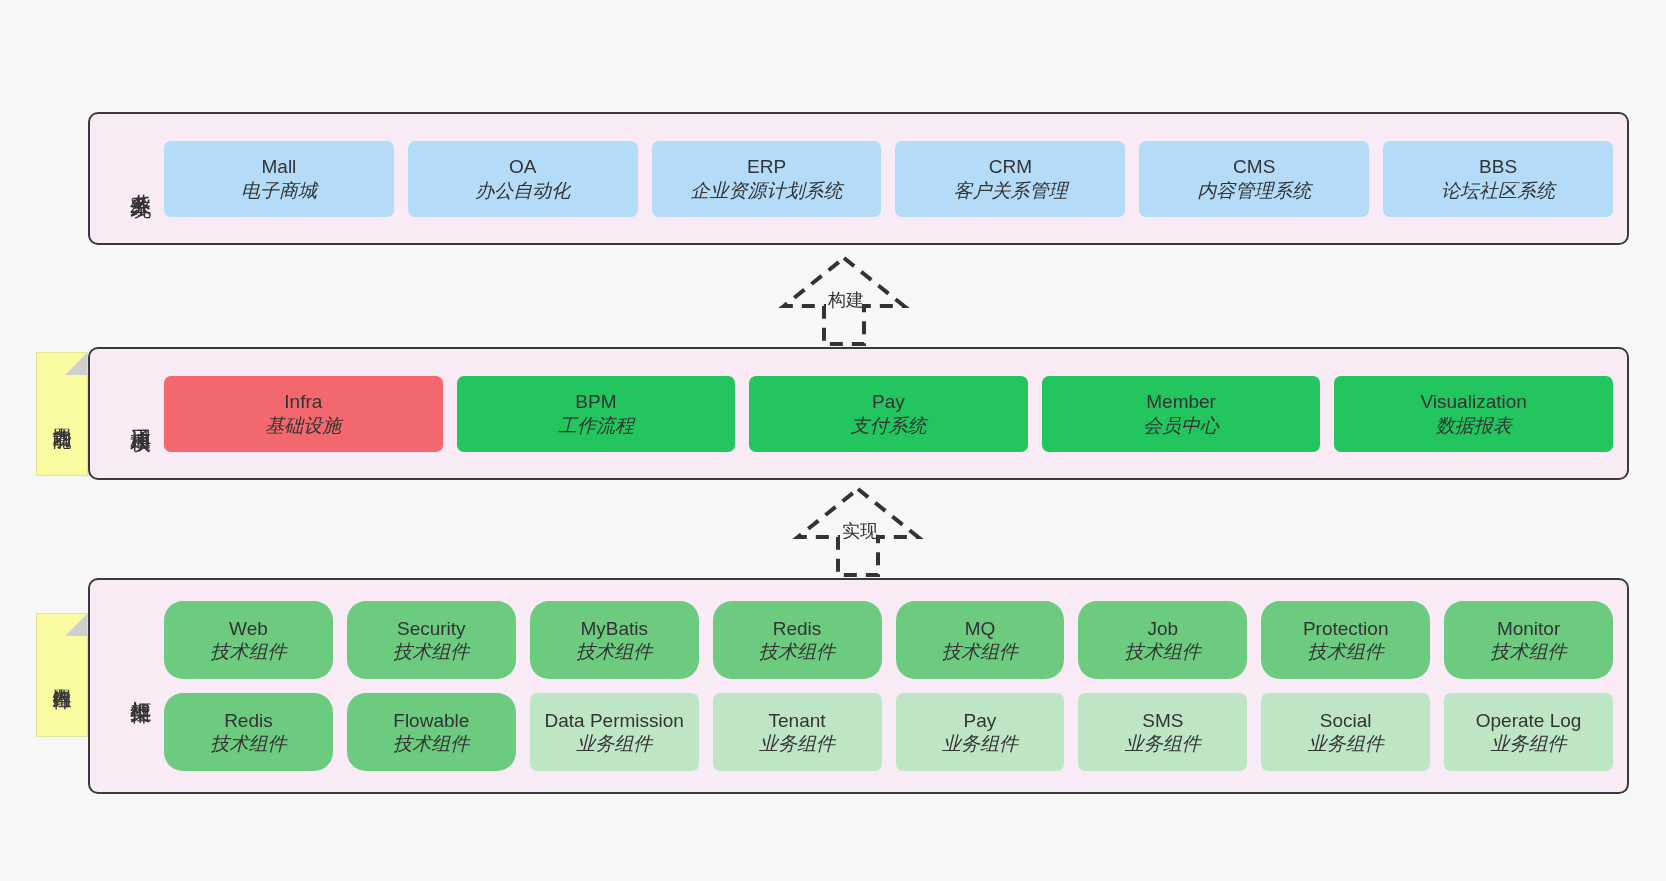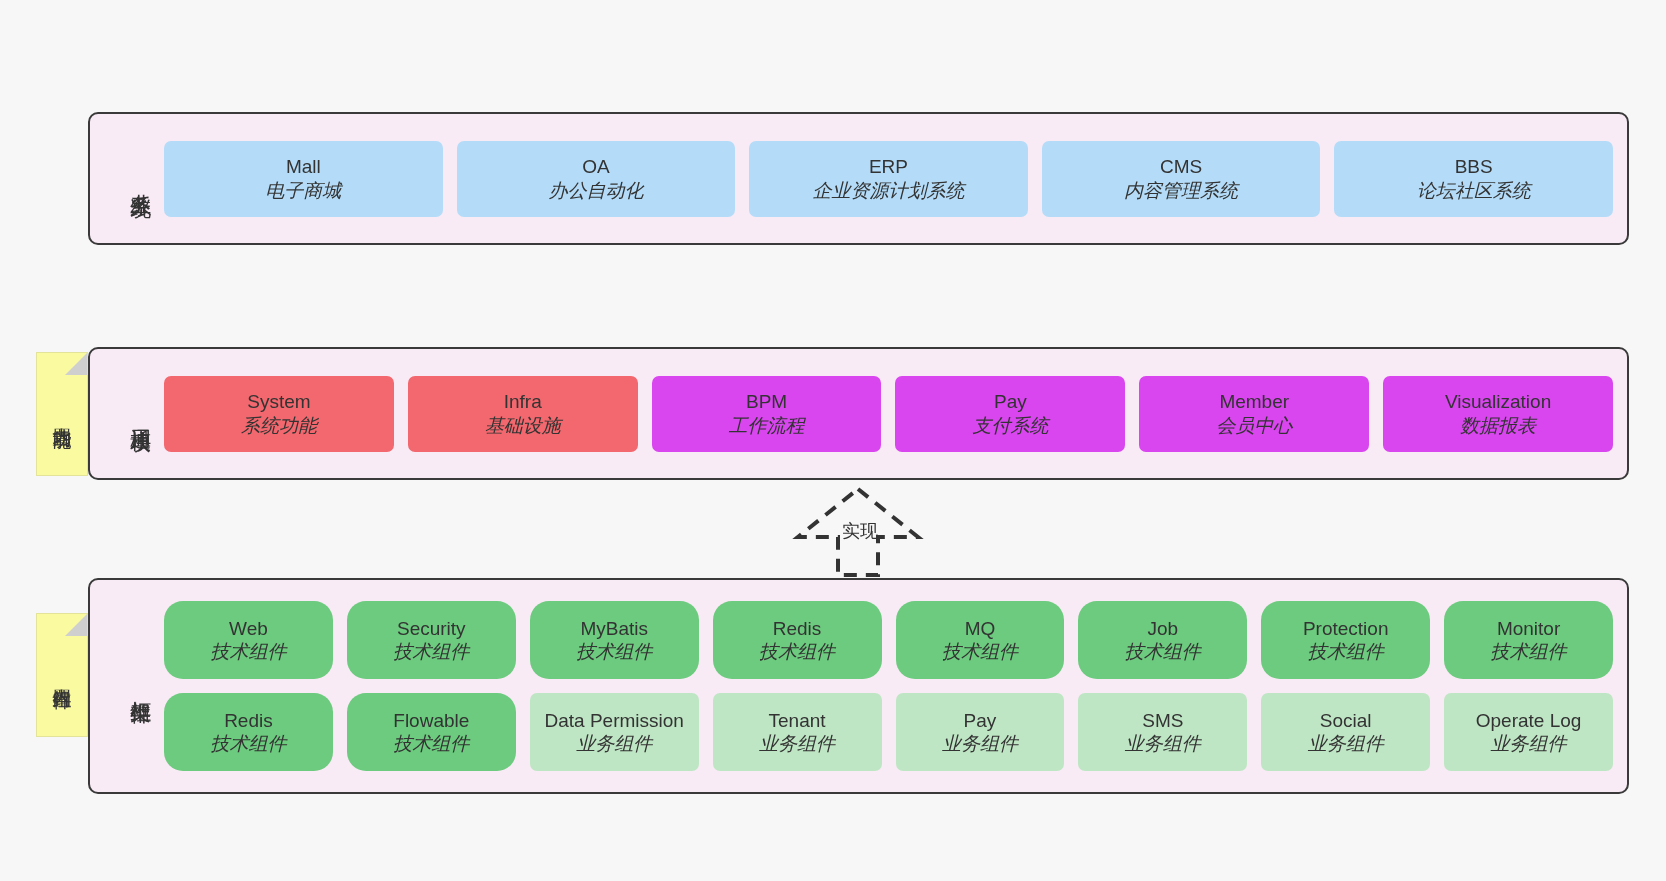--- a/index.html
+++ b/index.html
@@ -64,21 +64,21 @@
     box-sizing:border-box;
     padding:6px 4px;
     user-select:none;
   }
   .card .t{display:block;}
   .card .s{display:block;font-style:italic;}
 
   
   .c-blue       {background:#B4DCF8;}
   .c-red        {background:#F2686E;}
-  .c-pink       {background:#d946ef;}
+  .c-pink       {background:#22c55e;}
   .c-green      {background:#6CCB7E;border-radius:19px;}
   .c-lightgreen {background:#BFE6C4;}
 
   
   #layer-business  {left:88px;  top:112px; width:1541px; height:133px;}
   #layer-common    {left:88px;  top:347px; width:1541px; height:133px;}
   #layer-framework {left:88px;  top:578px; width:1541px; height:216px;}
 
   #layer-business  .card,
   #layer-common    .card{height:76px;}
@@ -142,44 +142,50 @@
         </div>
         <div class="card c-blue">
           <span class="t">OA</span>
           <span class="s">办公自动化</span>
         </div>
         <div class="card c-blue">
           <span class="t">ERP</span>
           <span class="s">企业资源计划系统</span>
         </div>
         <div class="card c-blue">
+          <span class="t">CRM</span>
+          <span class="s">客户关系管理</span>
+        </div>
+        <div class="card c-blue">
           <span class="t">CMS</span>
           <span class="s">内容管理系统</span>
         </div>
         <div class="card c-blue">
           <span class="t">BBS</span>
           <span class="s">论坛社区系统</span>
         </div>
       </div>
     </div>
   </div>
 
+  <div class="connector" id="conn-build">
+    <svg width="180" height="96" viewBox="0 0 180 96">
+      <path d="M 88 6 L 148 54 L 108 54 L 108 92 L 68 92 L 68 54 L 28 54 Z" fill="none" stroke="#333333" stroke-width="4" stroke-dasharray="13 9" stroke-linejoin="miter"></path>
+    </svg>
+    <span class="lbl" style="left:72px; top:36px;">构建</span>
+  </div>
 
   <div class="sticky" id="sticky-common">
     <span>内置功能</span>
   </div>
 
   <div class="layer" id="layer-common">
     <div class="layer-label">通用模块</div>
     <div class="layer-body">
       <div class="row">
-        <div class="card c-red">
-          <span class="t">System</span>
-          <span class="s">系统功能</span>
-        </div>
         <div class="card c-red">
           <span class="t">Infra</span>
           <span class="s">基础设施</span>
         </div>
         <div class="card c-pink">
           <span class="t">BPM</span>
           <span class="s">工作流程</span>
         </div>
         <div class="card c-pink">
           <span class="t">Pay</span>

